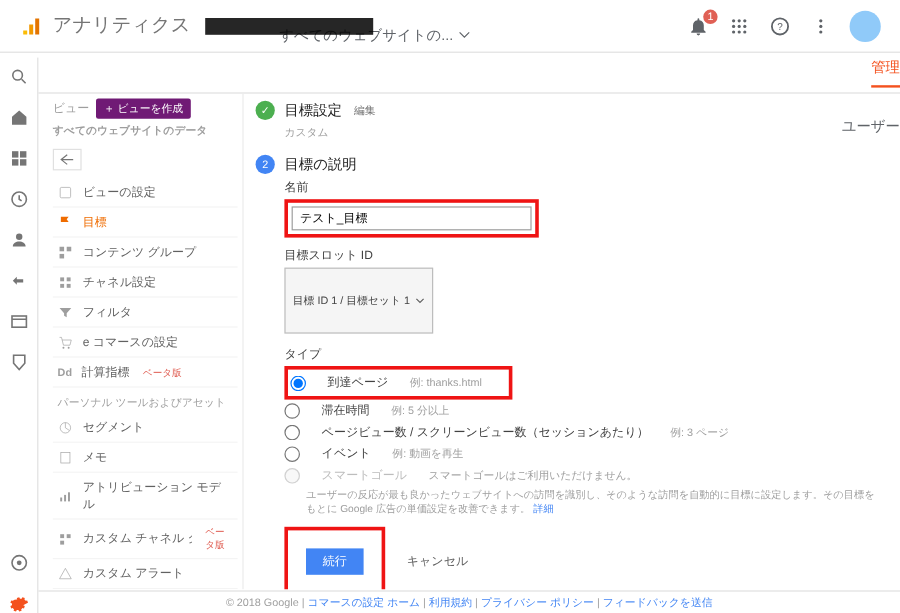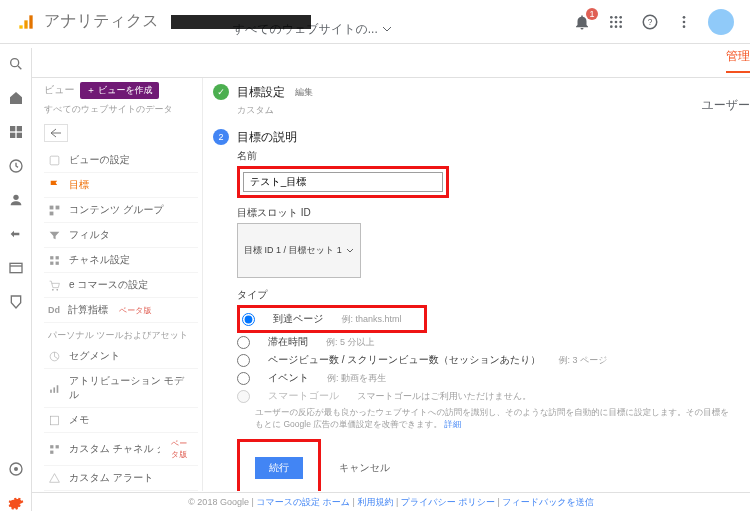--- a/index.html
+++ b/index.html
@@ -21,21 +21,21 @@
 .rail .ricon { width:16px; height:16px; fill:#757575; cursor:pointer; }
 .rail .spacer { flex:1; }
 .rail .ricon.orange { fill:#f4511e; }
 .tabs { position:absolute; left:32px; top:48px; right:0; height:30px; border-bottom:1px solid #e0e0e0; display:flex; align-items:flex-end; padding-left:16px; gap:24px;flex-direction:column; }
 .tab { font-size:12px; color:#5f6368; padding-bottom:6px; cursor:pointer; }
 .tab.active { color:#f4511e; border-bottom:2px solid #f4511e; }
 .panel { position:absolute; left:32px; top:78px; right:0; bottom:20px; display:flex; }
 .side { width:170px; padding:4px 4px 4px 12px; overflow:hidden; }
 .side .lbl { font-size:10px; color:#9e9e9e; margin-bottom:4px; }
 .side .newview { background:#701a75; color:#fff; font-size:9px; padding:2px 6px; border-radius:2px; margin-left:6px; cursor:pointer; display:inline-block; }
-.side .sub { font-size:9px; color:#9e9e9e; margin:4px 0 8px; }
+.side .sub { font-size:9px; color:#9e9e9e; margin:4px 0 8px;font-weight:bold; }
 .side .back { width:24px; height:18px; border:1px solid #e0e0e0; display:flex; align-items:center; justify-content:center; cursor:pointer; }
 .menu { margin-top:6px; }
 .menu-item { display:flex; align-items:center; gap:8px; padding:5px 4px; font-size:10px; color:#616161; cursor:pointer; border-bottom:1px solid #f4f4f4; }
 .menu-item.active { color:#ef6c00; }
 .menu-head { font-size:9px; color:#9e9e9e; margin:6px 0 2px; padding-left:4px; }
 .menu-item .micon { width:13px; height:13px; fill:#9e9e9e; flex-shrink:0; }
 .menu-item.active .micon { fill:#ef6c00; }
 .badge-beta { font-size:8px; color:#e06055; margin-left:3px; }
 .content { flex:1; padding:6px 16px 4px 10px; border-left:1px solid #ececec; overflow:hidden; }
 .step { display:flex; margin-bottom:4px; }
@@ -216,35 +216,35 @@
       <div class="menu-item">
           <svg class="micon" viewBox="0 0 24 24">
             <rect x="3" y="3" width="7" height="7"></rect>
             <rect x="14" y="3" width="7" height="7"></rect>
             <rect x="3" y="14" width="7" height="7"></rect>
           </svg>
           <span>コンテンツ グループ</span>
         </div>
       <div class="menu-item">
           <svg class="micon" viewBox="0 0 24 24">
-            <path d="M3 5h18l-7 8v6l-4-2v-4z"></path>
-          </svg>
-          <span>フィルタ</span>
-        </div>
-      <div class="menu-item">
-          <svg class="micon" viewBox="0 0 24 24">
             <rect x="4" y="4" width="6" height="6"></rect>
             <rect x="14" y="4" width="6" height="6"></rect>
             <rect x="4" y="14" width="6" height="6"></rect>
             <rect x="14" y="14" width="6" height="6"></rect>
           </svg>
           <span>チャネル設定</span>
         </div>
       <div class="menu-item">
           <svg class="micon" viewBox="0 0 24 24">
+            <path d="M3 5h18l-7 8v6l-4-2v-4z"></path>
+          </svg>
+          <span>フィルタ</span>
+        </div>
+      <div class="menu-item">
+          <svg class="micon" viewBox="0 0 24 24">
             <circle cx="9" cy="20" r="1.5"></circle>
             <circle cx="17" cy="20" r="1.5"></circle>
             <path d="M3 4h3l3 12h10l2-8H7" stroke="#9e9e9e" fill="none"></path>
           </svg>
           <span>e コマースの設定</span>
         </div>
       <div class="menu-item">
           <span style="font-size:9px;color:#9e9e9e;font-weight:bold;">Dd</span>
           <span>計算指標</span>
           <span class="badge-beta">ベータ版</span>
@@ -252,31 +252,31 @@
       <div class="menu-head">パーソナル ツールおよびアセット</div>
       <div class="menu-item">
           <svg class="micon" viewBox="0 0 24 24">
             <circle cx="12" cy="12" r="8" stroke="#9e9e9e" fill="none"></circle>
             <path d="M12 4v8l6 4" stroke="#9e9e9e" fill="none"></path>
           </svg>
           <span>セグメント</span>
         </div>
       <div class="menu-item">
           <svg class="micon" viewBox="0 0 24 24">
+            <rect x="5" y="4" width="14" height="16" stroke="#9e9e9e" fill="none"></rect>
+          </svg>
+          <span>メモ</span>
+        </div>
+      <div class="menu-item">
+          <svg class="micon" viewBox="0 0 24 24">
             <rect x="4" y="14" width="3" height="6"></rect>
             <rect x="10" y="10" width="3" height="10"></rect>
             <rect x="16" y="6" width="3" height="14"></rect>
           </svg>
           <span>アトリビューション モデル</span>
-        </div>
-      <div class="menu-item">
-          <svg class="micon" viewBox="0 0 24 24">
-            <rect x="5" y="4" width="14" height="16" stroke="#9e9e9e" fill="none"></rect>
-          </svg>
-          <span>メモ</span>
         </div>
       <div class="menu-item">
           <svg class="micon" viewBox="0 0 24 24">
             <rect x="4" y="4" width="6" height="6"></rect>
             <rect x="14" y="4" width="6" height="6"></rect>
             <rect x="4" y="14" width="6" height="6"></rect>
           </svg>
           <span style="white-space:nowrap;overflow:hidden;">カスタム チャネル グループ </span>
           <span class="badge-beta">ベータ版</span>
         </div>

